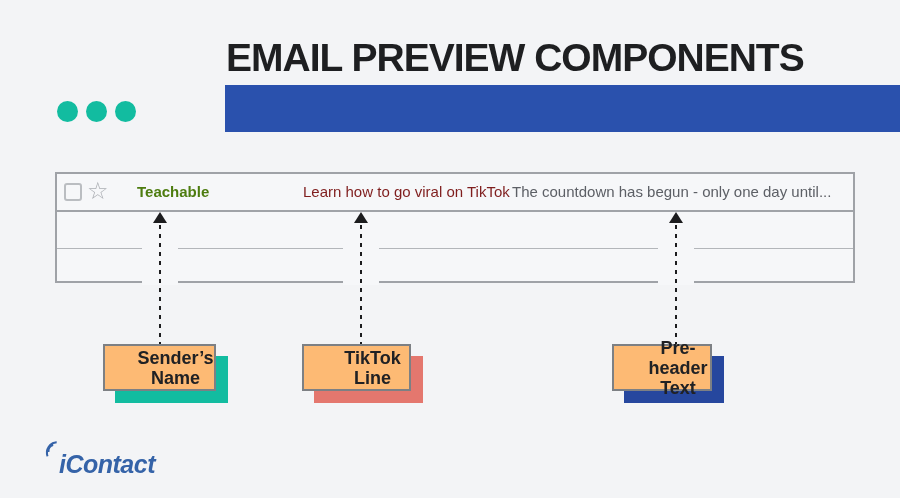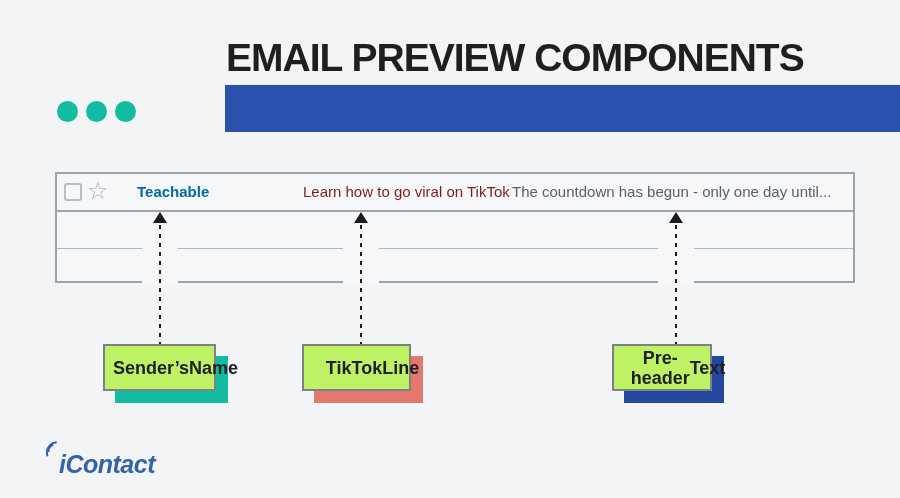--- a/index.html
+++ b/index.html
@@ -30,21 +30,21 @@
   .row-empty2 { height:30px; }
   .cb {
     position:absolute; left:7px; top:9px; width:18px; height:18px;
     border:2px solid #babdc1; border-radius:3px; background:transparent;
   }
   .star {
     position:absolute; left:30px; top:50%; transform:translateY(-54%);
     font-size:24px; color:#acafb4; line-height:1;
   }
   .cell { position:absolute; top:50%; transform:translateY(-55%); white-space:nowrap; }
-  .sender  { left:80px;  font-size:15px; font-weight:700; color:#0369a1; }
+  .sender  { left:80px;  font-size:15px; font-weight:700; color:#4d7c0f; }
   .subject { left:198px; font-size:15px; font-weight:400; color:#7f1d1d;margin-left:48px; }
   .preview { left:455px; font-size:15px; font-weight:400; color:#5d6066; }
 
   
   .arrow-mask { position:absolute; width:36px; top:212px; height:73px; background:#f6f7f9; }
   .arrow-head {
     position:absolute; top:212px; width:0; height:0;
     border-left:7px solid transparent; border-right:7px solid transparent;
     border-bottom:11px solid #1c1c1e;
   }
@@ -56,22 +56,22 @@
   .ax2 .arrow-mask{left:343px;} .ax2 .arrow-head{left:354px;} .ax2 .arrow-line{left:360px;}
   .ax3 .arrow-mask{left:658px;} .ax3 .arrow-head{left:669px;} .ax3 .arrow-line{left:675px;}
 
   
   .callout { position:absolute; top:344px; height:47px; }
   .c1 { left:103px; width:113px; }
   .c2 { left:302px; width:109px; }
   .c3 { left:612px; width:100px;border-radius:20px; }
   .callout-shadow { position:absolute; inset:0; transform:translate(12px,12px); }
   .callout-face {
-    position:absolute; inset:0; background:#bef264; border:2px solid #7d8084;
-    display:flex; flex-direction:row; align-items:center; justify-content:center;
+    position:absolute; inset:0; background:#fdba74; border:2px solid #7d8084;
+    display:flex; flex-direction:column; align-items:center; justify-content:center;
     font-size:18px; font-weight:800; line-height:20px; color:#202124; text-align:center;padding-left:32px;
   }
 
   
   .logo { position:absolute; left:47px; top:450px; }
   .logo-arcs { position:absolute; left:-2px; top:-8px; transform:rotate(-12deg); }
   .logo-text { font-style:italic; font-weight:700; font-size:25px; letter-spacing:-0.5px;margin-left:12px; }
 </style>
 </head>
 <body>

